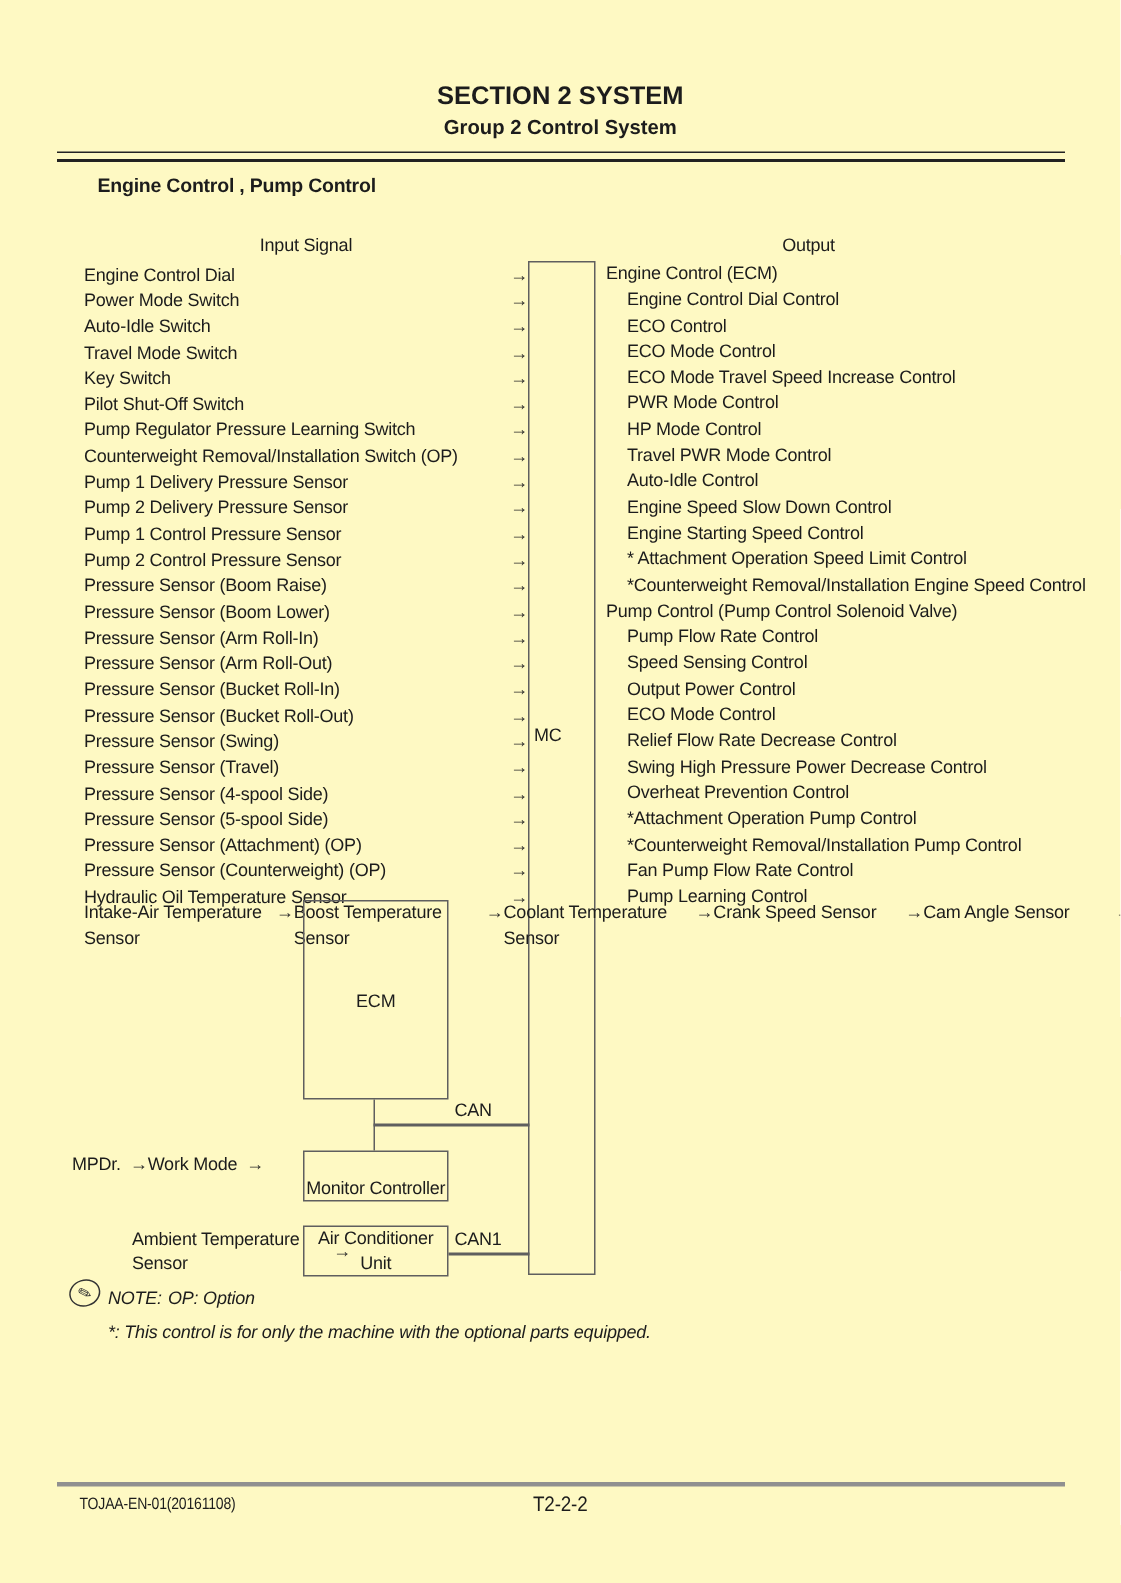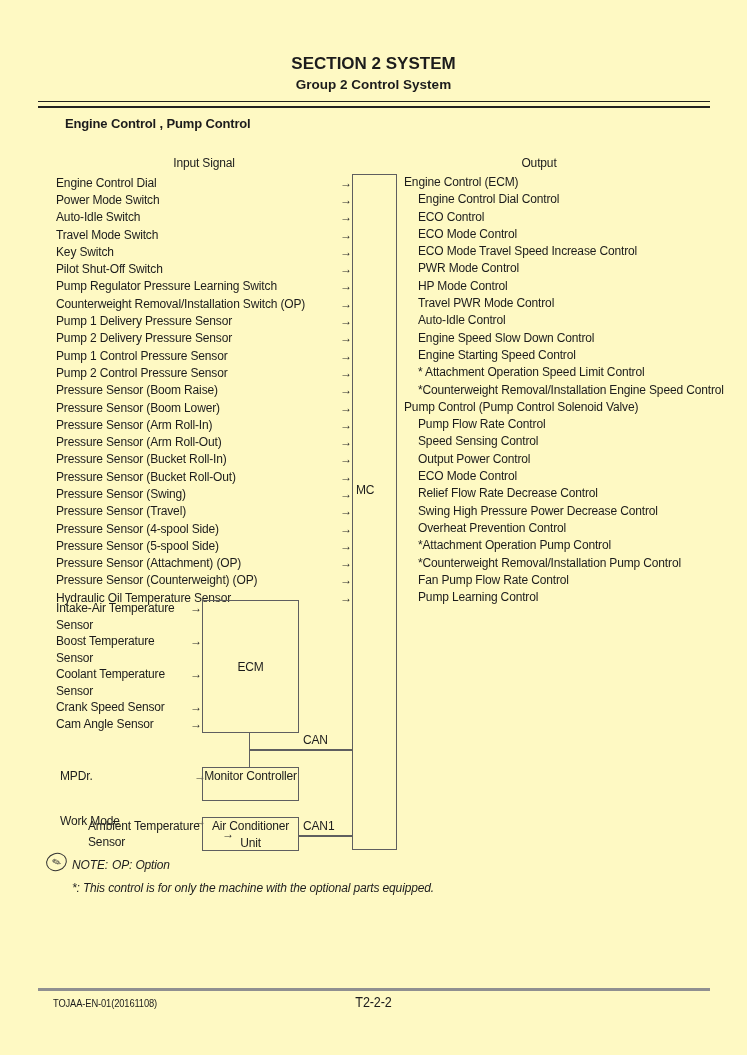--- a/index.html
+++ b/index.html
@@ -17,27 +17,27 @@
   .out-head{top:156px;left:404px;width:270px;text-align:center;}
   .in-rows{top:174px;left:56px;width:296px;display:flex;flex-direction:column;}
   .in-row{height:17.3px;display:flex;justify-content:space-between;align-items:center;white-space:nowrap;text-align:right;}
   .arr{color:#2a2a2a;flex:0 0 auto;margin-left:6px;}
   .mc-box{top:174px;left:352px;width:45px;height:676px;border:1.5px solid #5f5f5f;box-sizing:border-box;}
   .mc-label{position:absolute;top:308px;left:3px;width:100%;text-align:left;}
   .out-rows{top:174px;left:404px;width:330px;line-height:17.3px;}
   .out-row.indent{padding-left:14px;}
   .ecm-box{top:600px;left:202px;width:97px;height:133px;border:1.5px solid #5f5f5f;box-sizing:border-box;
     display:flex;align-items:center;justify-content:center;}
-  .ecm-rows{top:600px;left:56px;width:146px;display:flex;flex-direction:column;}
+  .ecm-rows{top:600px;left:56px;width:146px;display:flex;flex-direction:row;}
   .ecm-row{display:flex;justify-content:space-between;align-items:flex-start;line-height:16.5px;}
   .ecm-row .lbl{width:122px;}
-  .mon-rows{top:767px;left:60px;width:146px;display:flex;flex-direction:column;gap:28px;}
+  .mon-rows{top:767px;left:48px;width:146px;display:flex;}
   .mon-row{height:17.2px;display:flex;justify-content:space-between;align-items:center;}
   .small-box{width:97px;height:34px;border:1.5px solid #5f5f5f;box-sizing:border-box;
-    display:flex;align-items:flex-start;justify-content:center;text-align:center;line-height:16.5px;}
+    display:flex;align-items:flex-end;justify-content:center;text-align:center;line-height:16.5px;}
   .mon-box{top:767px;left:202px;}
   .ac-box{top:817px;left:202px;}
   .ac-row{top:817px;left:56px;width:146px;height:34px;display:flex;justify-content:space-between;align-items:center;margin-left:32px;}
   .ac-row .lbl{width:122px;line-height:16.5px;}
   .vline{left:248.5px;top:733px;width:1.5px;height:34px;background:#5f5f5f;}
   .can-line{left:249px;top:749px;width:104px;height:1.5px;background:#5f5f5f;}
   .can-label{left:303px;top:733px;}
   .can1-line{left:299px;top:835px;width:54px;height:1.5px;background:#5f5f5f;}
   .can1-label{left:303px;top:819px;}
   .note-icon{left:46px;top:853px;width:19px;height:16px;border:1.4px solid #333;border-radius:50%;

